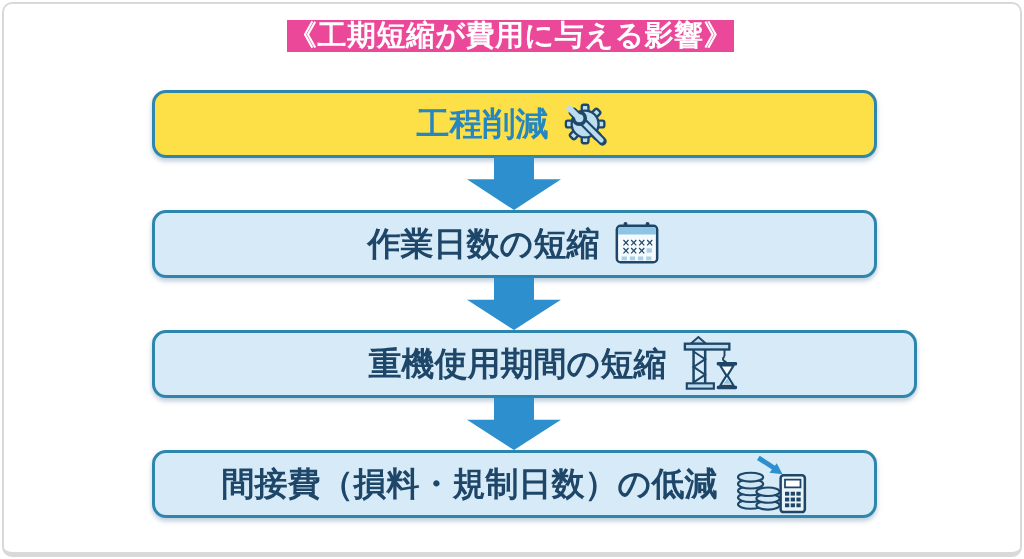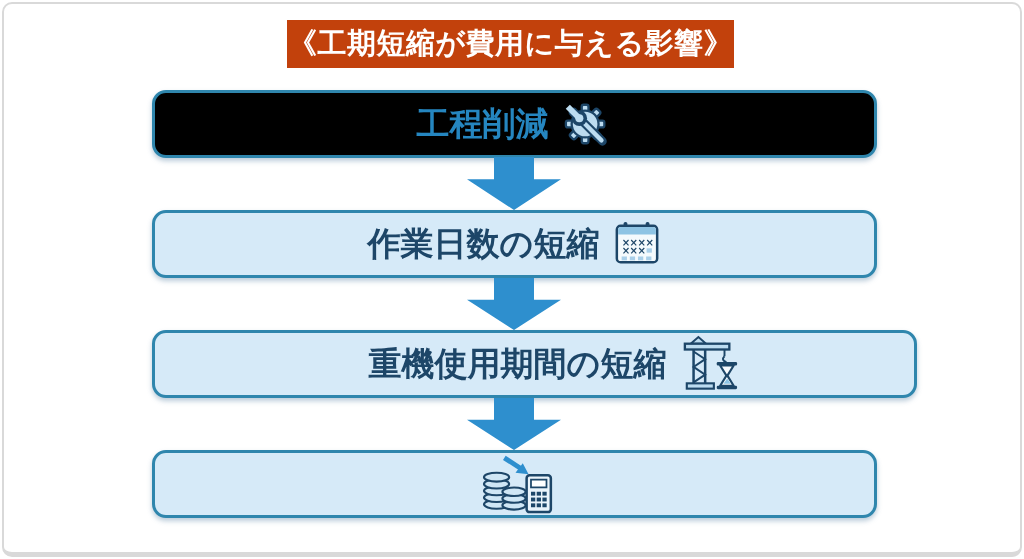--- a/index.html
+++ b/index.html
@@ -5,32 +5,32 @@
   html,body{margin:0;padding:0;background:#fff;}
   body{
     width:1024px;height:559px;position:relative;overflow:hidden;
     font-family:"Liberation Sans","DejaVu Sans",sans-serif;
   }
   .frame{
     position:absolute;inset:2px;border:2px solid #d9d9d9;border-bottom-width:5px;
     border-radius:10px;background:#ffffff;
   }
   .title-banner{
-    position:absolute;left:287px;top:20px;width:447px;height:48px;
-    background:#c2410c;color:#ffffff;display:flex;align-items:center;justify-content:center;
+    position:absolute;left:287px;top:20px;width:447px;height:32px;
+    background:#ec4899;color:#ffffff;display:flex;align-items:center;justify-content:center;
     font-size:29px;font-weight:bold;letter-spacing:0.5px;
   }
   .flow-box{
     position:absolute;left:152px;width:719px;height:62px;
     border:3px solid #2f86ad;border-radius:14px;
     display:flex;align-items:center;justify-content:center;gap:14px;
     font-size:33px;font-weight:bold;
     box-shadow:0 3px 5px rgba(60,110,150,0.35);
   }
-  .box-1{top:90px;background:#000000;color:#2586c0;}
+  .box-1{top:90px;background:#fde047;color:#2586c0;}
   .box-2{top:210px;background:#d6eaf8;color:#1d4668;}
   .box-3{top:330px;background:#d6eaf8;color:#1d4668;padding-left:40px;}
   .box-4{top:450px;background:#d6eaf8;color:#1d4668;}
   .flow-arrow{
     position:absolute;left:467px;width:94px;background:#2e8fce;
     clip-path:polygon(28.7% 0,71.3% 0,71.3% 42%,100% 42%,50% 100%,0 42%,28.7% 42%);
   }
   .arrow-1{top:157px;height:53px;}
   .arrow-2{top:278px;height:52px;}
   .arrow-3{top:398px;height:52px;}
@@ -102,20 +102,21 @@
     <rect x="38" y="28" width="21" height="3.6" rx="1.2" fill="#1d4668"></rect>
     <rect x="38" y="52.5" width="21" height="3.6" rx="1.2" fill="#1d4668"></rect>
     <path d="M41.5 31.6 h14 L49 42 L55.5 52.5 h-14 L48 42 Z" fill="#f7fbfe" stroke="#1d4668" stroke-width="2.2" stroke-linejoin="round"></path>
     <path d="M45 50.5 h7.5 l-3.7 -5.5 z" fill="#8ec4e4"></path>
   </svg>
 </div>
 
 <div class="flow-arrow arrow-3"></div>
 
 <div class="flow-box box-4">
+  <span>間接費（損料・規制日数）の低減</span>
   <svg class="box-icon" width="76" height="62" viewBox="0 0 78 64">
     <line x1="28" y1="5" x2="45" y2="16" stroke="#2e8fce" stroke-width="5"></line>
     <polygon points="53,22 39.5,20.5 47,10.5" fill="#2e8fce"></polygon>
     <g fill="#cfe6f5" stroke="#1d4668" stroke-width="2.2">
       <ellipse cx="20" cy="53" rx="13" ry="4.6"></ellipse>
       <ellipse cx="20" cy="46" rx="13" ry="4.6"></ellipse>
       <ellipse cx="20" cy="39" rx="13" ry="4.6"></ellipse>
       <ellipse cx="20" cy="32" rx="13" ry="4.6"></ellipse>
       <ellipse cx="20" cy="25" rx="13" ry="4.6"></ellipse>
       <ellipse cx="38" cy="54" rx="12" ry="4.4"></ellipse>

